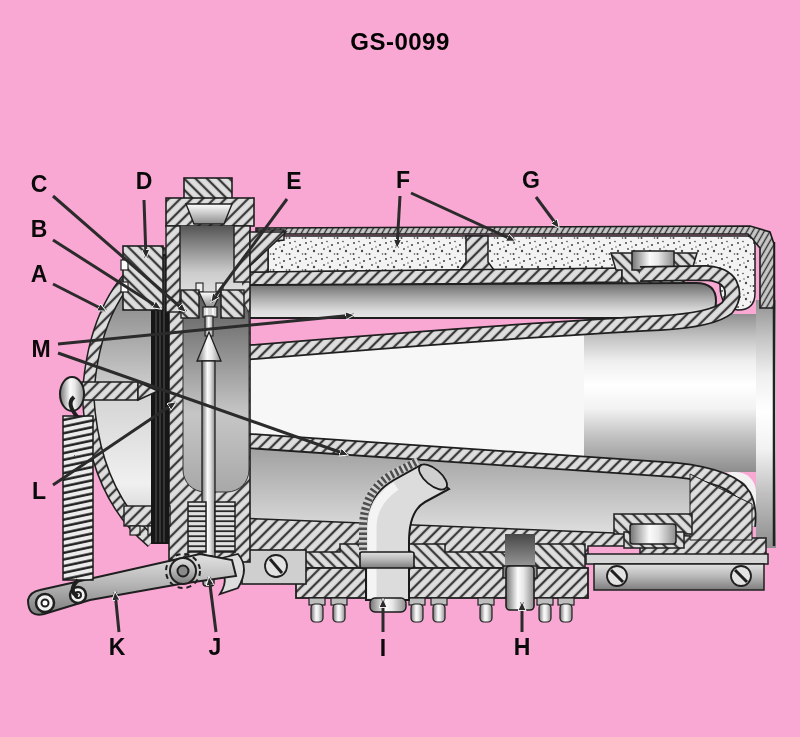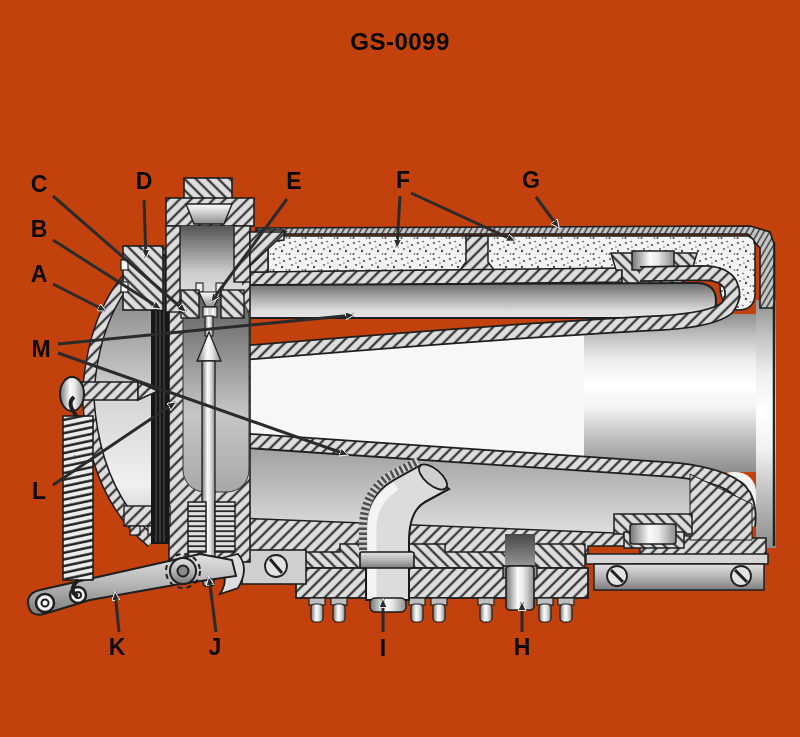--- a/index.html
+++ b/index.html
@@ -1,16 +1,16 @@
 <!DOCTYPE html>
 <html><head>
 <meta charset="utf-8">
 <style>
   html,body{margin:0;padding:0;background:#fff;}
-  .page{position:relative;width:800px;height:737px;background:#c2410c;overflow:hidden;
+  .page{position:relative;width:800px;height:737px;background:#f9a8d4;overflow:hidden;
         font-family:"Liberation Sans", sans-serif;}
   .title{position:absolute;top:28px;left:0;width:100%;text-align:center;
          font-size:24px;font-weight:bold;color:#000;letter-spacing:.5px;}
   svg{position:absolute;top:0;left:0;}
   .callout-letter{font-family:"Liberation Sans", sans-serif;font-size:23px;font-weight:bold;fill:#0a0a0a;}
 </style>
 </head>
 <body>
 
 <div class="page">

